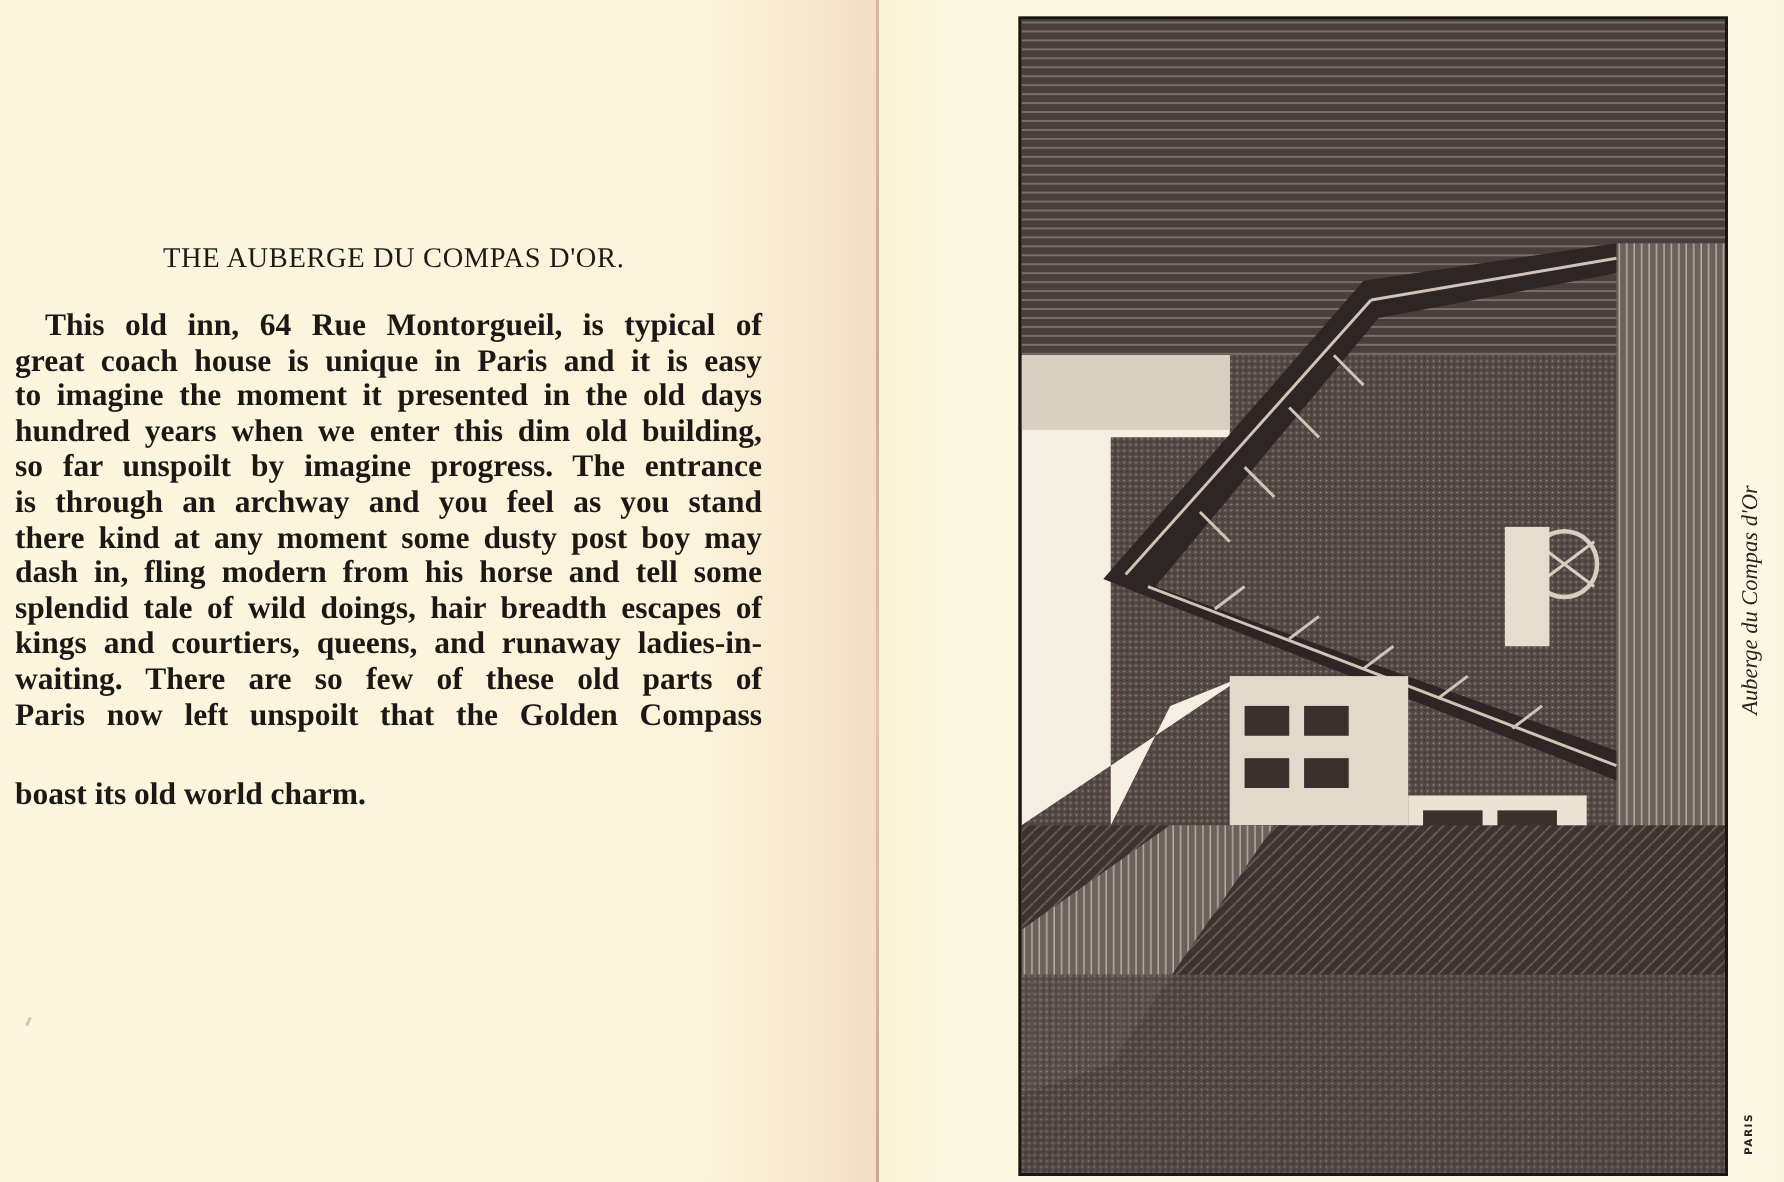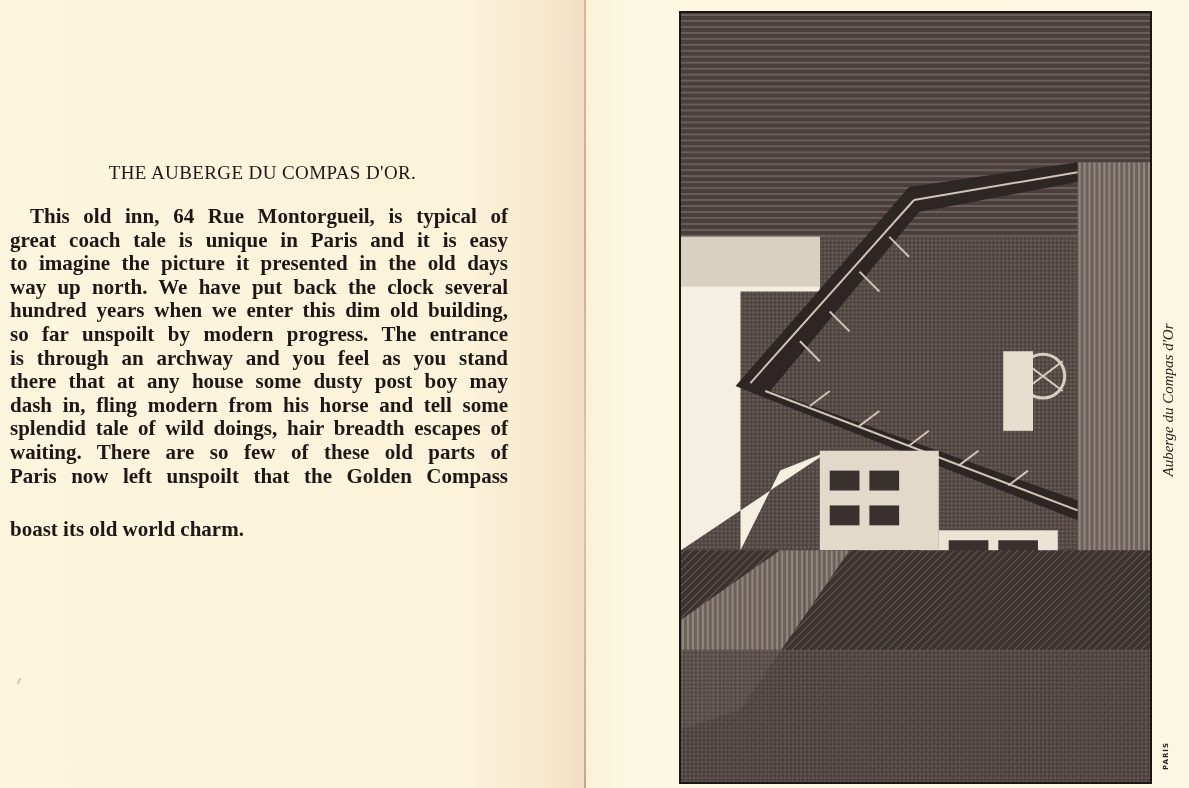--- a/index.html
+++ b/index.html
@@ -57,29 +57,29 @@
   .smudge { position: absolute; left: 18px; top: 678px; width: 2px; height: 6px; background: #b9a892; transform: rotate(25deg); opacity:.6; }
 </style>
 </head>
 <body>
 
 <div class="spread">
   <div class="page-left">
     <div class="title">THE AUBERGE DU COMPAS D'OR.</div>
     <div class="body-text">
       <span class="line first">This old inn, 64 Rue Montorgueil, is typical of</span>
-      <span class="line">great coach tale is unique in Paris and it is easy</span>
-      <span class="line">to imagine the picture it presented in the old days</span>
-      <span class="line">way up north.  We have put back the clock several</span>
+      <span class="line">great coach house is unique in Paris and it is easy</span>
+      <span class="line">to imagine the moment it presented in the old days</span>
       <span class="line">hundred years when we enter this dim old building,</span>
-      <span class="line">so far  unspoilt by modern progress.  The entrance</span>
+      <span class="line">so far  unspoilt by imagine progress.  The entrance</span>
       <span class="line">is through an archway and you feel as you stand</span>
-      <span class="line">there that at any house some dusty post boy may</span>
+      <span class="line">there kind at any moment some dusty post boy may</span>
       <span class="line">dash in, fling modern from his horse and tell some</span>
       <span class="line">splendid tale of wild doings, hair breadth escapes of</span>
+      <span class="line">kings and courtiers, queens, and runaway ladies-in-</span>
       <span class="line">waiting.  There are so few of these old parts of</span>
       <span class="line">Paris now left unspoilt that the Golden Compass</span>
       <span class="line last">boast its old world charm.</span>
     </div>
     <div class="smudge"></div>
   </div>
 
   <div class="gutter"></div>
 
   <div class="page-right"></div>

